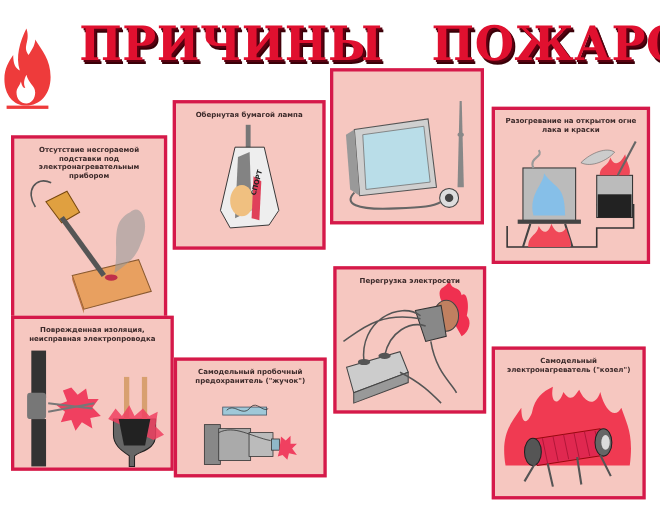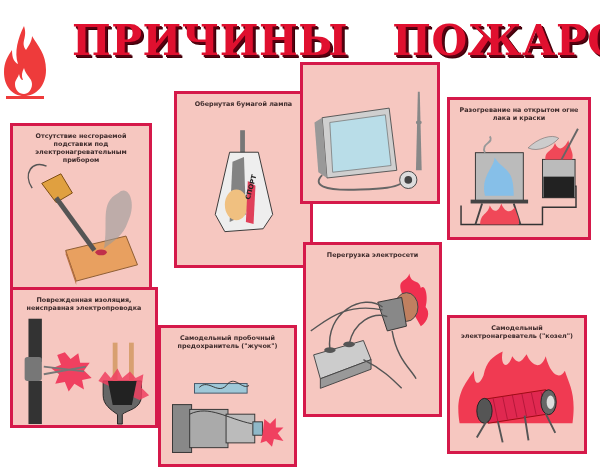--- a/index.html
+++ b/index.html
@@ -28,21 +28,21 @@
     <path d="M30 40 L50 30 L62 50 L45 60 Z" fill="#e0a040" stroke="#7a4a10" stroke-width="1"></path>
     <path d="M45 55 L85 110" stroke="#555" stroke-width="5"></path>
     <path d="M20 45 C10 30 20 15 35 22" stroke="#555" fill="none" stroke-width="1.5"></path>
     <ellipse cx="92" cy="112" rx="6" ry="3" fill="#c0304a"></ellipse>
     <path d="M95 108 C100 80 90 60 110 50 C120 40 130 60 120 80 C115 95 105 100 95 108 Z" fill="#999" opacity="0.6"></path>
 
   </svg>
 <div class="cap" style="top: 6px;">Отсутствие несгораемой подставки под электронагревательным прибором</div>
   </div>
 
-<div class="panel" style="left:174px;top:91px;width:139px;height:177px;">
+<div class="panel" style="left:157px;top:91px;width:139px;height:136px;">
   <svg class="art" viewBox="0 0 139 147">
     <rect x="66" y="22" width="5" height="30" fill="#777"></rect>
     <path d="M55 45 L85 45 L100 110 L90 125 L50 128 L40 110 Z" fill="#eee" stroke="#333" stroke-width="1"></path>
     <path d="M58 55 L70 50 L72 110 L55 118 Z" fill="#555" opacity="0.7"></path>
     <ellipse cx="62" cy="100" rx="12" ry="16" fill="#f0c080"></ellipse>
     <path d="M74 75 L82 80 L80 120 L72 118 Z" fill="#e0405a"></path>
     <text x="76" y="95" font-size="7" font-weight="bold" fill="#222" transform="rotate(-75 76 95)">СПОРТ</text>
   </svg>
   <div class="cap" style="top:6px;">Обернутая бумагой лампа</div>
 </div>
@@ -87,35 +87,35 @@
     <path d="M28 80 L70 85 M28 88 L72 80" stroke="#777" stroke-width="2"></path>
     <path d="M90 95 L130 95 L130 110 C130 125 115 125 110 130 L110 140 L105 140 L105 130 C98 125 90 120 90 110 Z" fill="#666" stroke="#222"></path>
     <rect x="100" y="55" width="5" height="40" fill="#d8a070"></rect>
     <rect x="117" y="55" width="5" height="40" fill="#d8a070"></rect>
     <polygon points="85,95 92,85 98,92 105,82 110,92 118,85 124,92 132,88 130,102 138,110 128,115" fill="#f04060" opacity="0.85"></polygon>
     <path d="M95 95 L125 95 L120 120 L100 120 Z" fill="#222"></path>
   </svg>
   <div class="cap" style="top:6px;">Поврежденная изоляция, неисправная электропроводка</div>
 </div>
 
-<div class="panel" style="left:158px;top:325px;width:139px;height:142px;">
+<div class="panel" style="left:158px;top:325px;width:139px;height:109px;">
   <svg class="art" viewBox="0 0 139 142">
     <rect x="35" y="58" width="55" height="10" fill="#9fc8d8" stroke="#456"></rect>
     <path d="M40 62 C50 52 60 72 70 58 C78 50 85 65 92 60" stroke="#333" fill="none" stroke-width="1"></path>
     <rect x="12" y="80" width="20" height="50" fill="#888" stroke="#333"></rect>
     <rect x="30" y="85" width="40" height="40" fill="#aaa" stroke="#333"></rect>
     <rect x="68" y="90" width="30" height="30" fill="#bbb" stroke="#333"></rect>
     <rect x="96" y="98" width="10" height="14" fill="#8fb8c8" stroke="#333"></rect>
     <polygon points="108,95 114,100 120,94 120,104 128,104 122,110 128,118 118,116 116,124 110,118 104,120 106,112" fill="#f04060"></polygon>
     <path d="M30 90 C50 80 70 95 95 100" stroke="#333" fill="none" stroke-width="1"></path>
   </svg>
   <div class="cap" style="top:6px;">Самодельный пробочный предохранитель ("жучок")</div>
 </div>
 
-<div class="panel" style="left:303px;top:242px;width:139px;height:175px;">
+<div class="panel" style="left:303px;top:242px;width:139px;height:134px;">
   <svg class="art" viewBox="0 0 139 137">
     <path d="M8 95 L60 80 L68 100 L15 120 Z" fill="#ccc" stroke="#444"></path>
     <path d="M15 120 L68 100 L68 110 L15 130 Z" fill="#999" stroke="#444"></path>
     <ellipse cx="25" cy="90" rx="6" ry="3" fill="#555"></ellipse>
     <ellipse cx="45" cy="84" rx="6" ry="3" fill="#555"></ellipse>
     <path d="M100 30 C95 15 105 20 108 10 C110 22 118 15 120 25 C125 20 128 35 125 45 C130 50 128 60 120 65 Z" fill="#f03050"></path>
     <ellipse cx="105" cy="45" rx="12" ry="15" fill="#c08060" stroke="#444"></ellipse>
     <path d="M75 40 L100 35 L105 65 L85 70 Z" fill="#888" stroke="#333"></path>
     <path d="M25 90 C20 50 60 30 80 45 M45 84 C50 60 70 50 85 55 M5 70 C20 60 40 40 80 48 M90 70 C95 100 110 110 115 120 M60 100 C80 110 90 120 100 130" stroke="#555" fill="none" stroke-width="1.5"></path>
   </svg>

